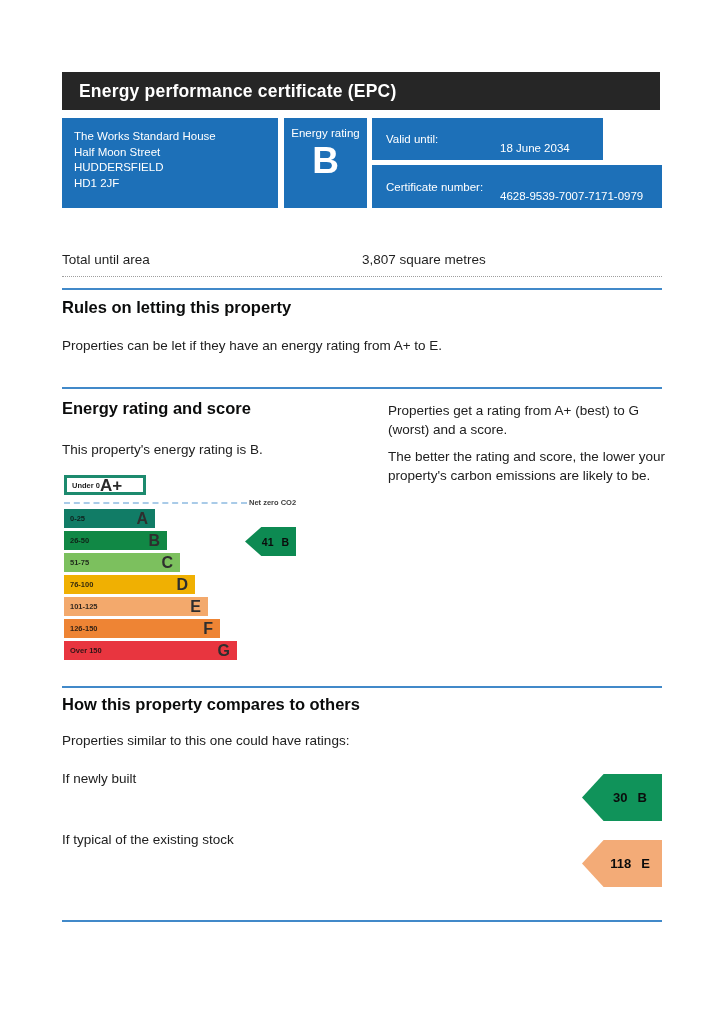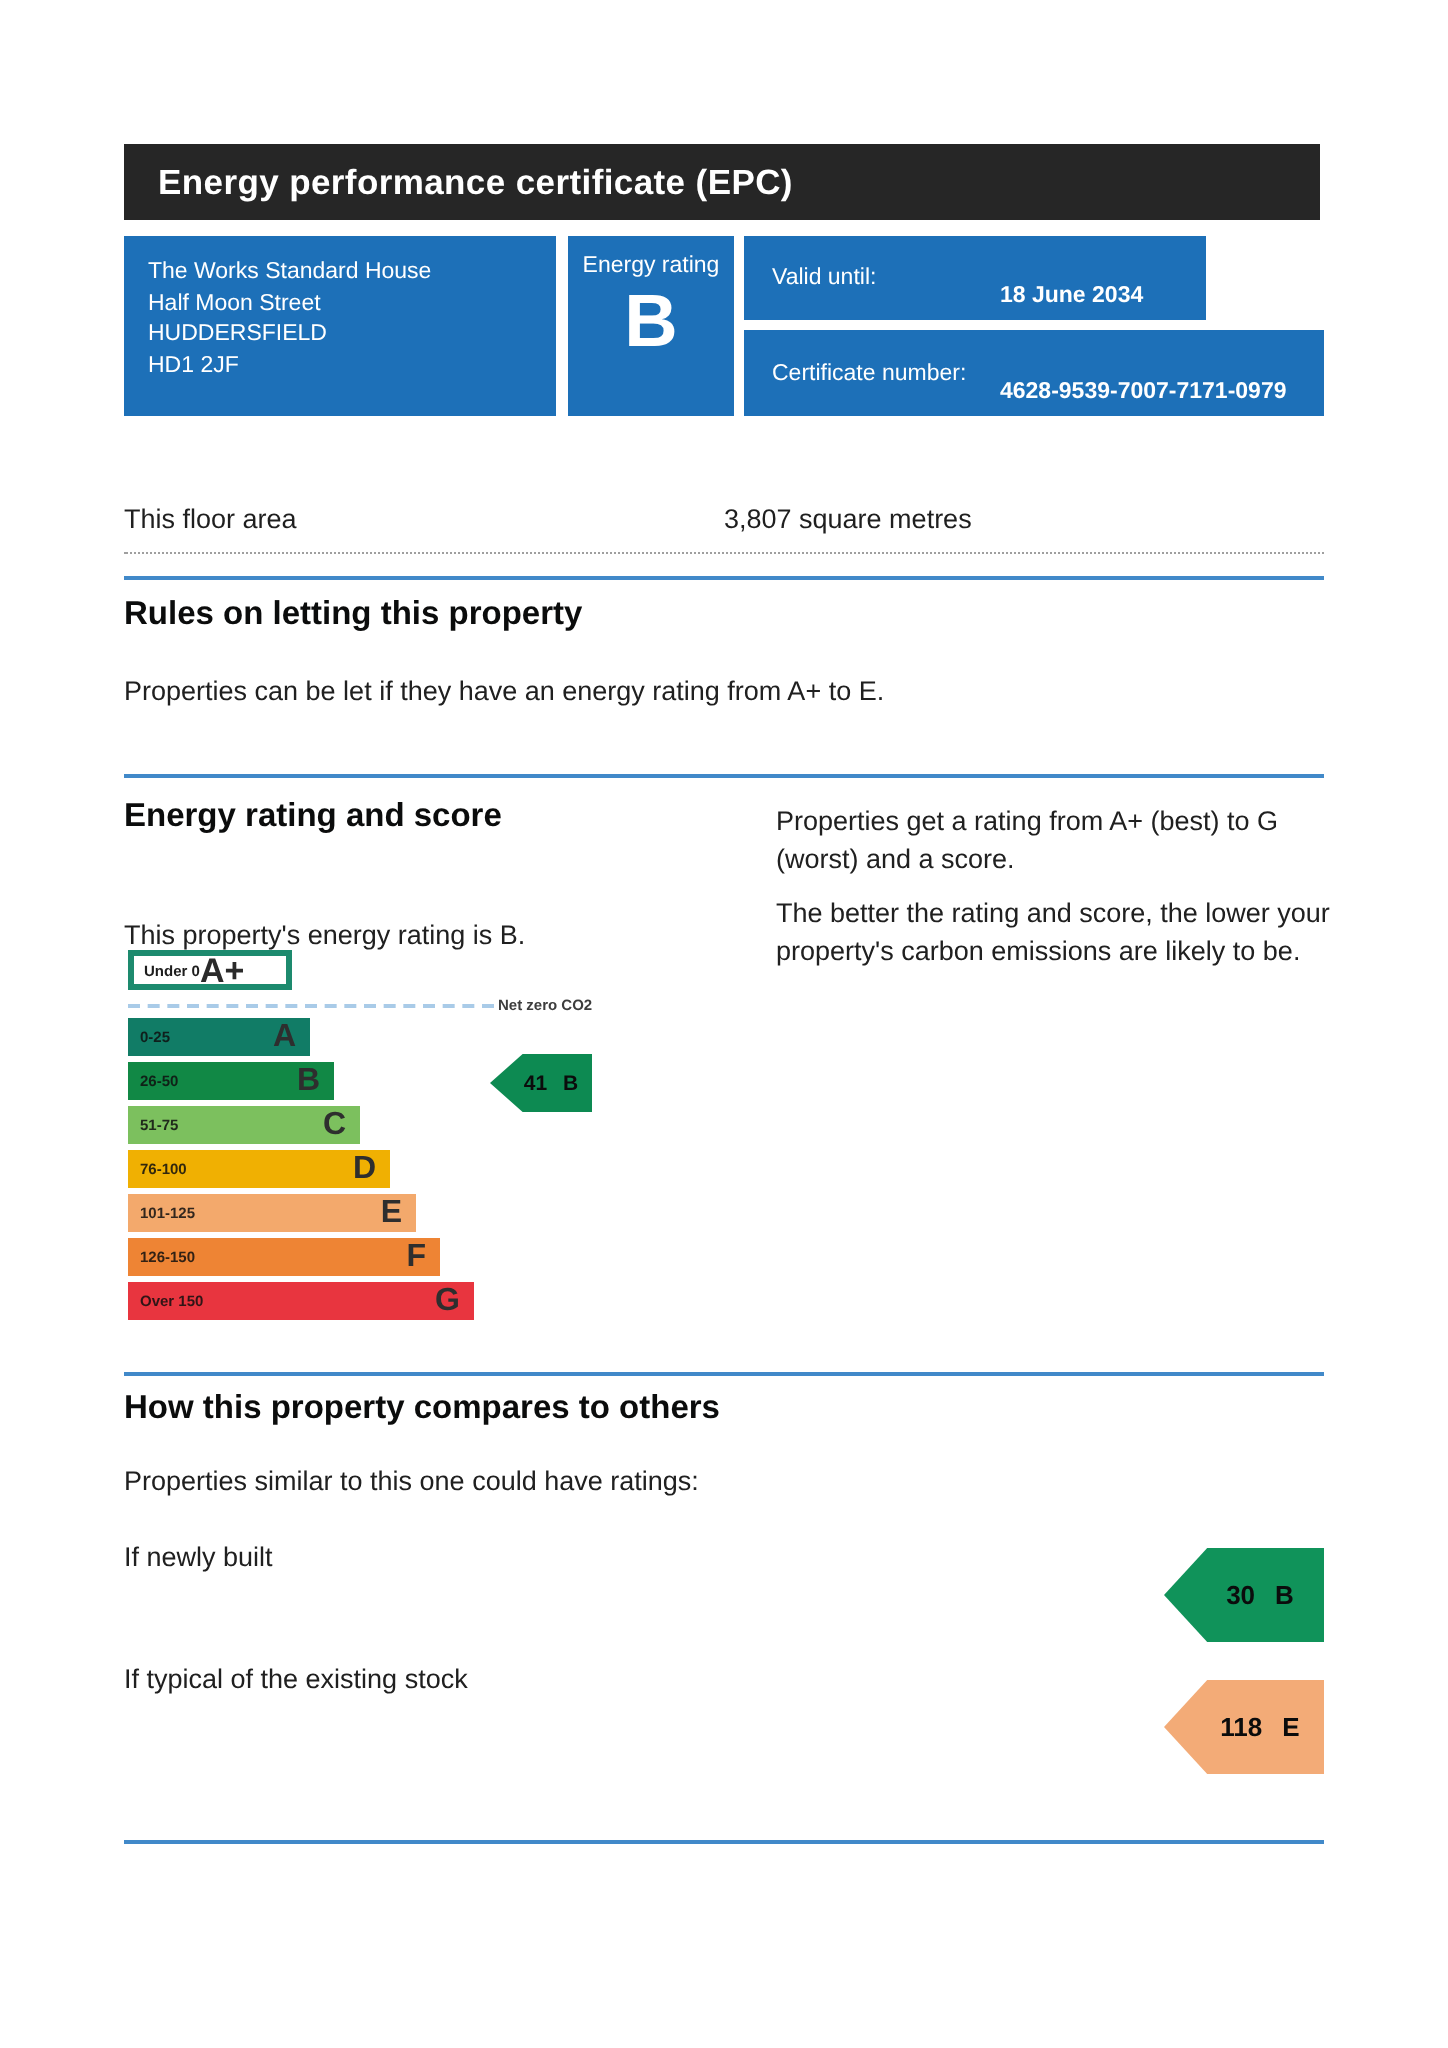--- a/index.html
+++ b/index.html
@@ -19,21 +19,21 @@
   
   .blue{background:#1d70b8;color:#ffffff;box-sizing:border-box;}
   .address-box{left:62px;top:118px;width:216px;height:90px;padding:11px 12px;}
   .address-box div{font-size:11.5px;line-height:15.5px;}
   .rating-box{left:284px;top:118px;width:83px;height:90px;text-align:center;padding-top:9px;}
   .rating-box .lbl{font-size:11.5px;}
   .rating-box .big{font-size:37px;font-weight:bold;line-height:44px;}
   .valid-box{left:372px;top:118px;width:231px;height:42px;display:flex;align-items:center;padding-left:14px;}
   .cert-box{left:372px;top:165px;width:290px;height:43px;display:flex;align-items:center;padding-left:14px;}
   .kv .lbl{font-size:11.5px;width:114px;display:inline-block;}
-  .kv .val{font-size:11.5px;font-weight:bold;margin-top:18px;}
+  .kv .val{font-size:11.5px;font-weight:normal;margin-top:18px;}
 
   
   .fact-row{left:62px;width:600px;height:24px;border-bottom:1px dotted #9f9f9f;display:flex;align-items:flex-start;}
   .fact-row .lbl{font-size:13.5px;width:300px;}
   .fact-row .val{font-size:13.5px;}
 
   .rule{left:62px;width:600px;height:2px;background:#4189c9;}
   .h2{left:62px;font-size:16.5px;font-weight:bold;color:#0b0c0c;}
   .para{left:62px;font-size:13.5px;line-height:19px;color:#202020;}
 
@@ -88,32 +88,32 @@
   <div class="abs blue valid-box kv">
     <span class="lbl">Valid until:</span>
     <span class="val">18 June 2034</span>
   </div>
   <div class="abs blue cert-box kv">
     <span class="lbl">Certificate number:</span>
     <span class="val">4628-9539-7007-7171-0979</span>
   </div>
 
   <div class="abs fact-row" style="top:252px">
-    <span class="lbl">This floor area</span>
+    <span class="lbl">Total until area</span>
     <span class="val">3,807 square metres</span>
   </div>
 
   <div class="abs rule" style="top:288px"></div>
   <div class="abs h2" style="top:298px">Rules on letting this property</div>
   <div class="abs para" style="top:336px;width:560px">Properties can be let if they have an energy rating from A+ to E.</div>
 
   <div class="abs rule" style="top:387px"></div>
   <div class="abs h2" style="top:399px">Energy rating and score</div>
   <div class="abs para" style="left:388px;top:401px;width:278px">Properties get a rating from A+ (best) to G (worst) and a score.</div>
-  <div class="abs para" style="top:458px;width:300px">This property's energy rating is B.</div>
+  <div class="abs para" style="top:440px;width:300px">This property's energy rating is B.</div>
   <div class="abs para" style="left:388px;top:447px;width:278px">The better the rating and score, the lower your property's carbon emissions are likely to be.</div>
 
   <div class="abs aplus">
     <span class="range">Under 0</span>
     <span class="letter">A+</span>
   </div>
   <div class="abs netzero-line"></div>
   <div class="abs netzero-lbl">Net zero CO2</div>
 
   <div class="abs band" style="top: 509px; width: 91px; background: rgb(17, 124, 102);">

